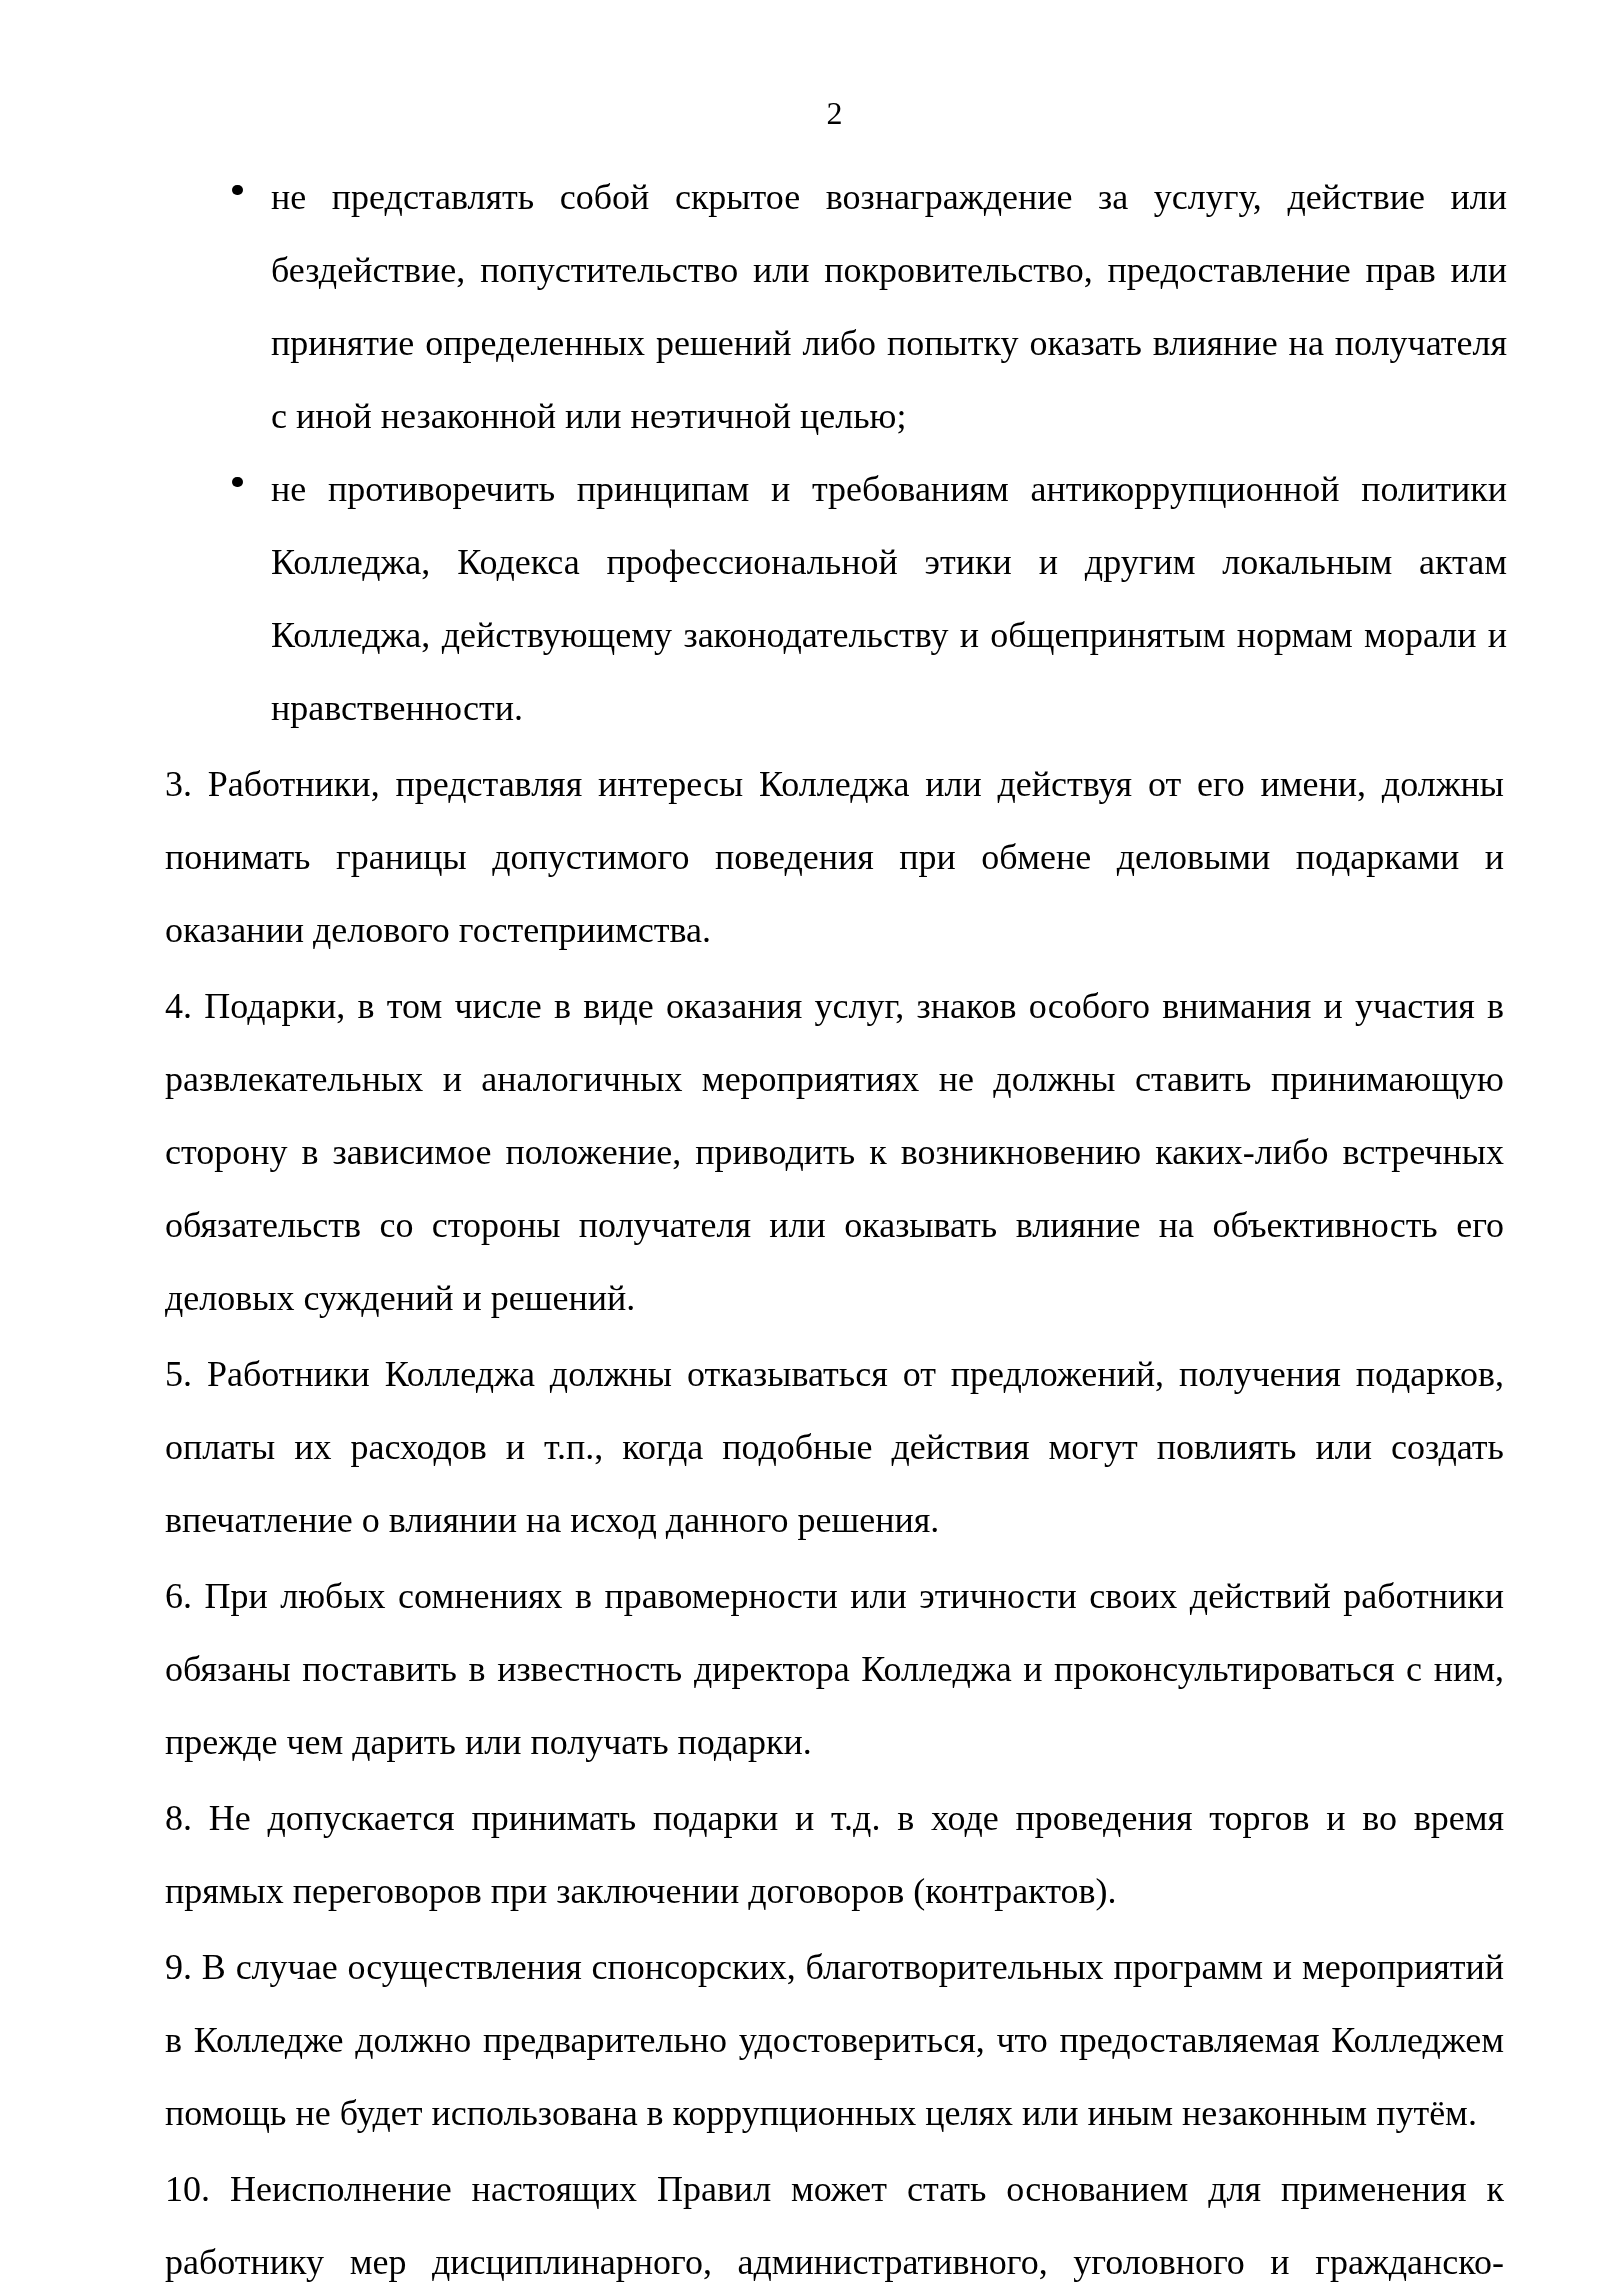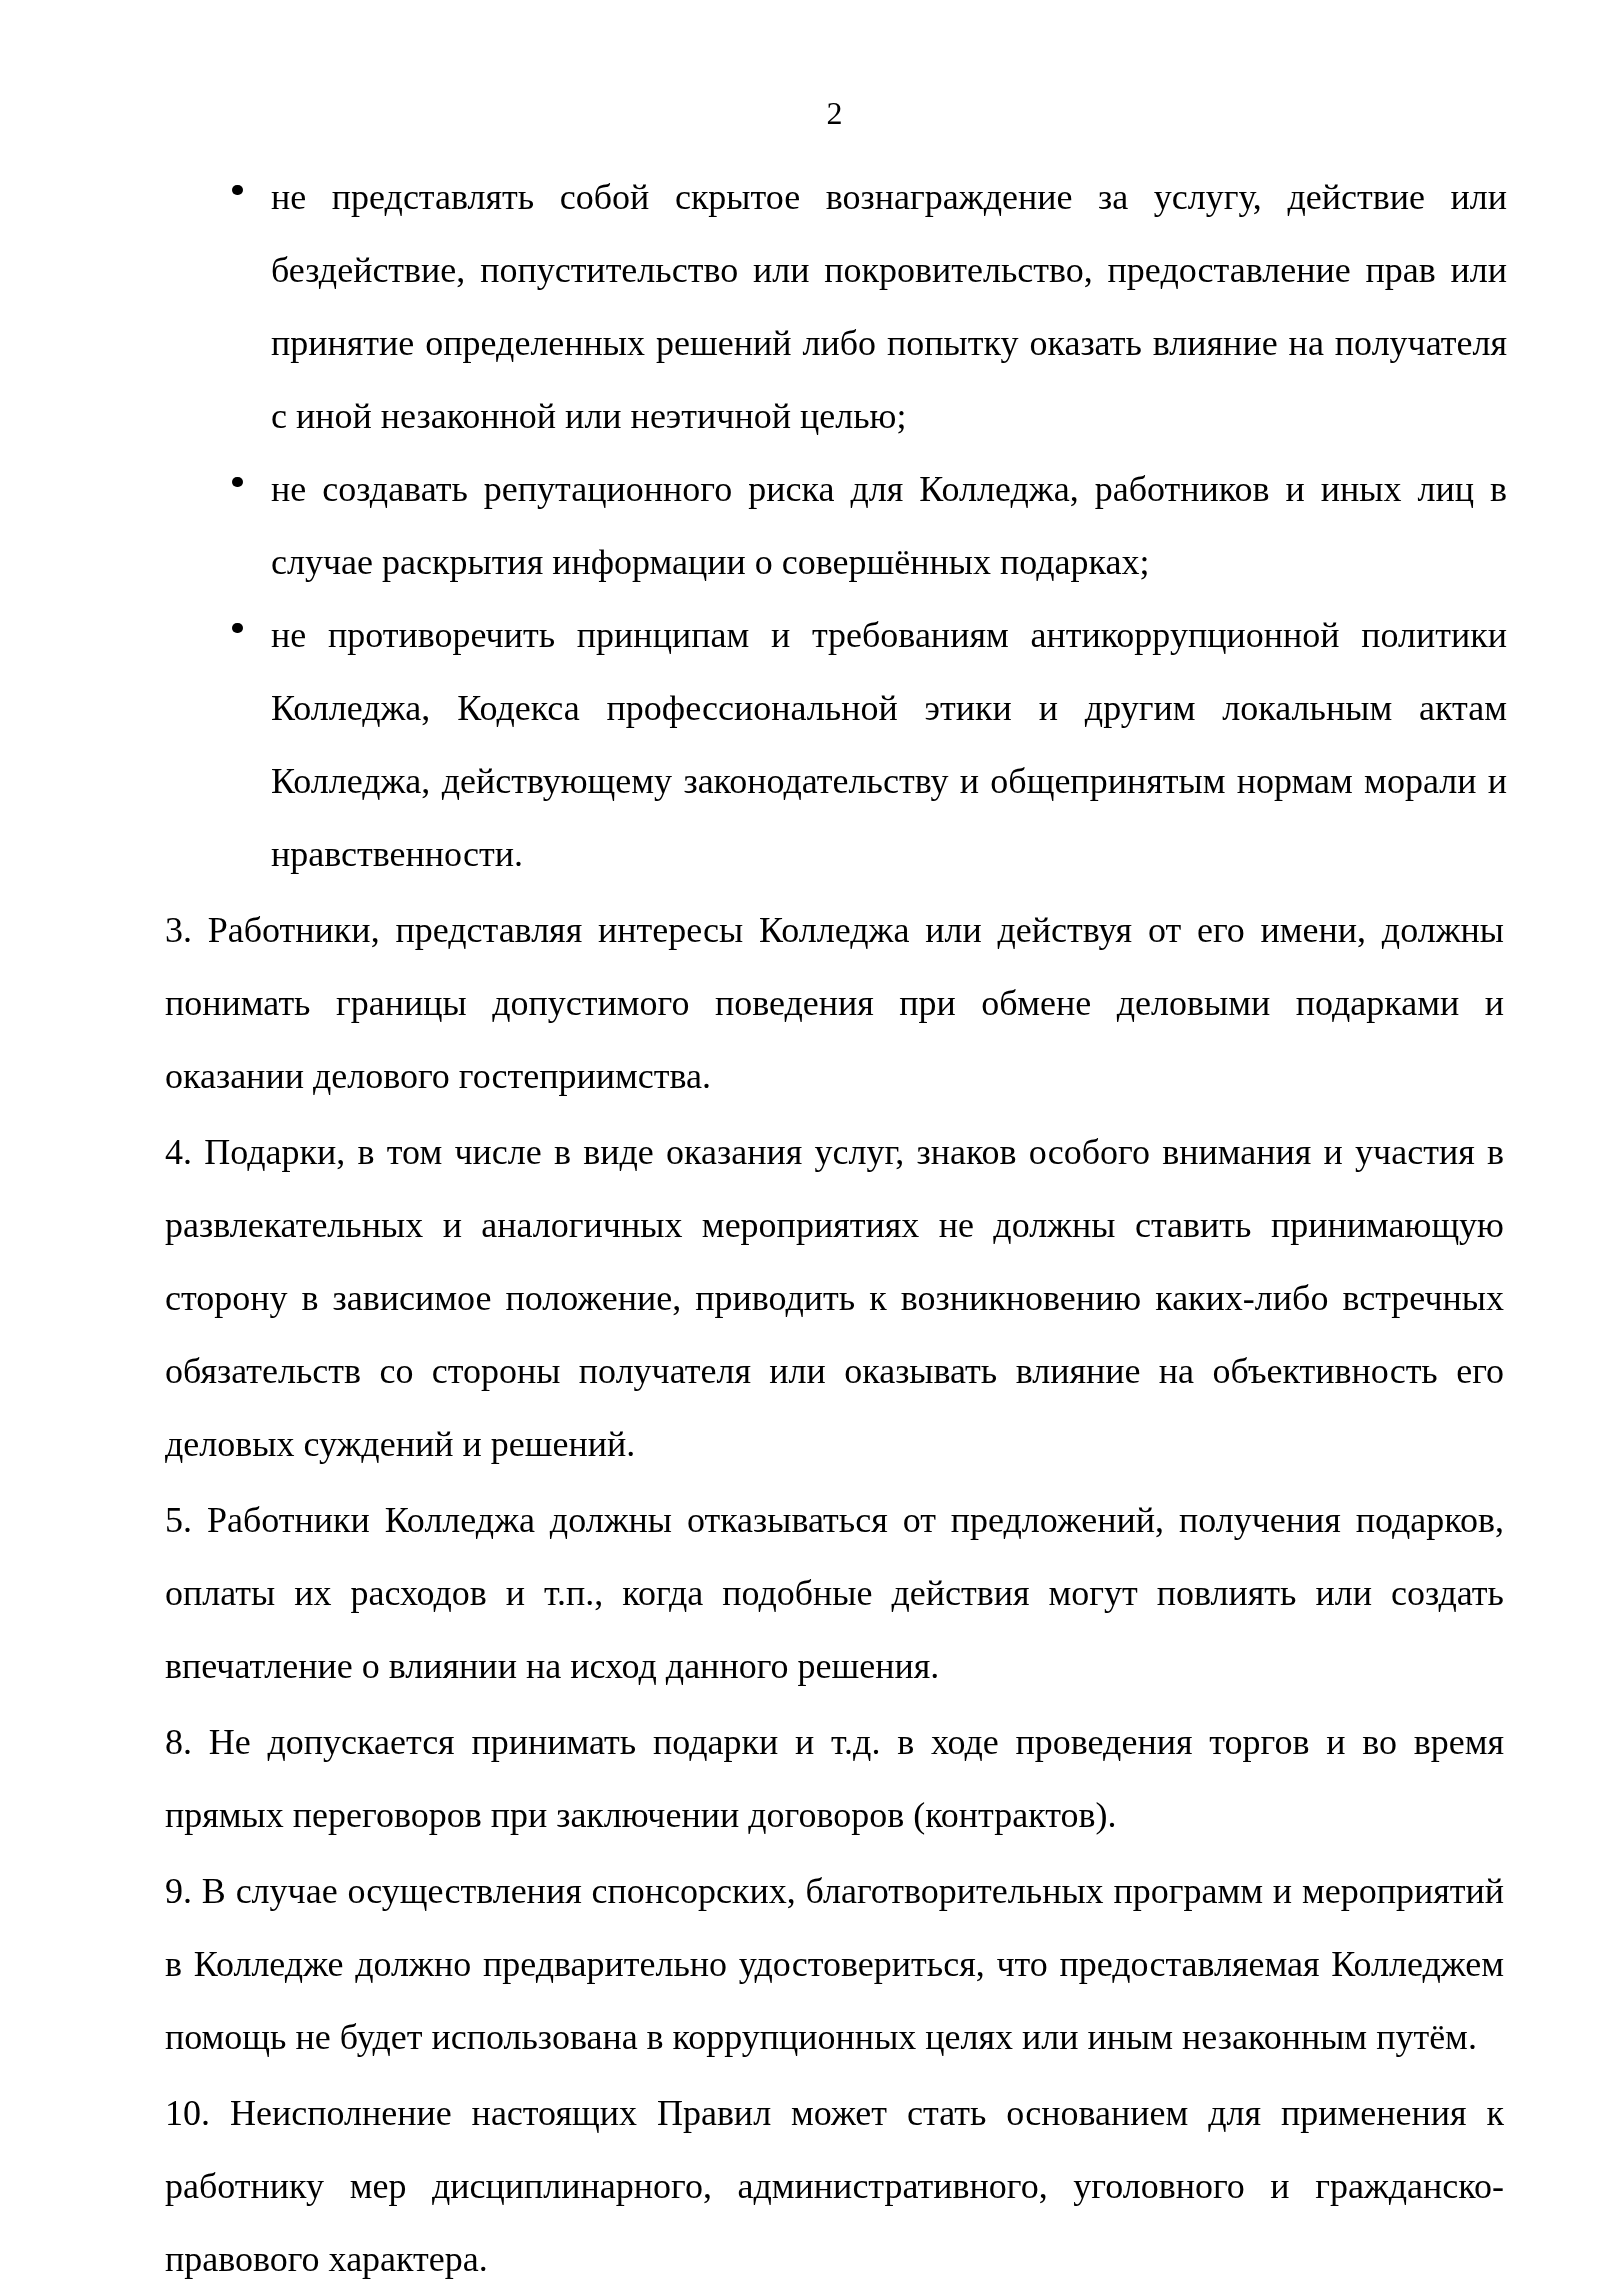--- a/index.html
+++ b/index.html
@@ -67,30 +67,27 @@
 
   <div class="content">
 
     <ul class="bullet-list">
       <li class="bullet-item">
         <span class="bullet-marker"></span>
         <span>не представлять собой скрытое вознаграждение за услугу, действие или бездействие, попустительство или покровительство, предоставление прав или принятие определенных решений либо попытку оказать влияние на получателя с иной незаконной или неэтичной целью;</span>
       </li>
       <li class="bullet-item">
         <span class="bullet-marker"></span>
-        <span>не создавать репутационного риска для Колледжа, работников и иных лиц в случае раскрытия информации о совершённых подарках;</span>
-      </li>
-      <li class="bullet-item">
-        <span class="bullet-marker"></span>
         <span>не противоречить принципам и требованиям антикоррупционной политики Колледжа, Кодекса профессиональной этики и другим локальным актам Колледжа, действующему законодательству и общепринятым нормам морали и нравственности.</span>
       </li>
     </ul>
 
     <p class="paragraph">3. Работники, представляя интересы Колледжа или действуя от его имени, должны понимать границы допустимого поведения при обмене деловыми подарками и оказании делового гостеприимства.</p>
     <p class="paragraph">4. Подарки, в том числе в виде оказания услуг, знаков особого внимания и участия в развлекательных и аналогичных мероприятиях не должны ставить принимающую сторону в зависимое положение, приводить к возникновению каких-либо встречных обязательств со стороны получателя или оказывать влияние на объективность его деловых суждений и решений.</p>
     <p class="paragraph">5. Работники Колледжа должны отказываться от предложений, получения подарков, оплаты их расходов и т.п., когда подобные действия могут повлиять или создать впечатление о влиянии на исход данного решения.</p>
+    <p class="paragraph">6. При любых сомнениях в правомерности или этичности своих действий работники обязаны поставить в известность директора Колледжа и проконсультироваться с ним, прежде чем дарить или получать подарки.</p>
     <p class="paragraph">8. Не допускается принимать подарки и т.д. в ходе проведения торгов и во время прямых переговоров при заключении договоров (контрактов).</p>
     <p class="paragraph">9. В случае осуществления спонсорских, благотворительных программ и мероприятий в Колледже должно предварительно удостовериться, что предоставляемая Колледжем помощь не будет использована в коррупционных целях или иным незаконным путём.</p>
     <p class="paragraph">10. Неисполнение настоящих Правил может стать основанием для применения к работнику мер дисциплинарного, административного, уголовного и гражданско-правового характера.</p>
 
   </div>
 </div>
 
 
 </body></html>

